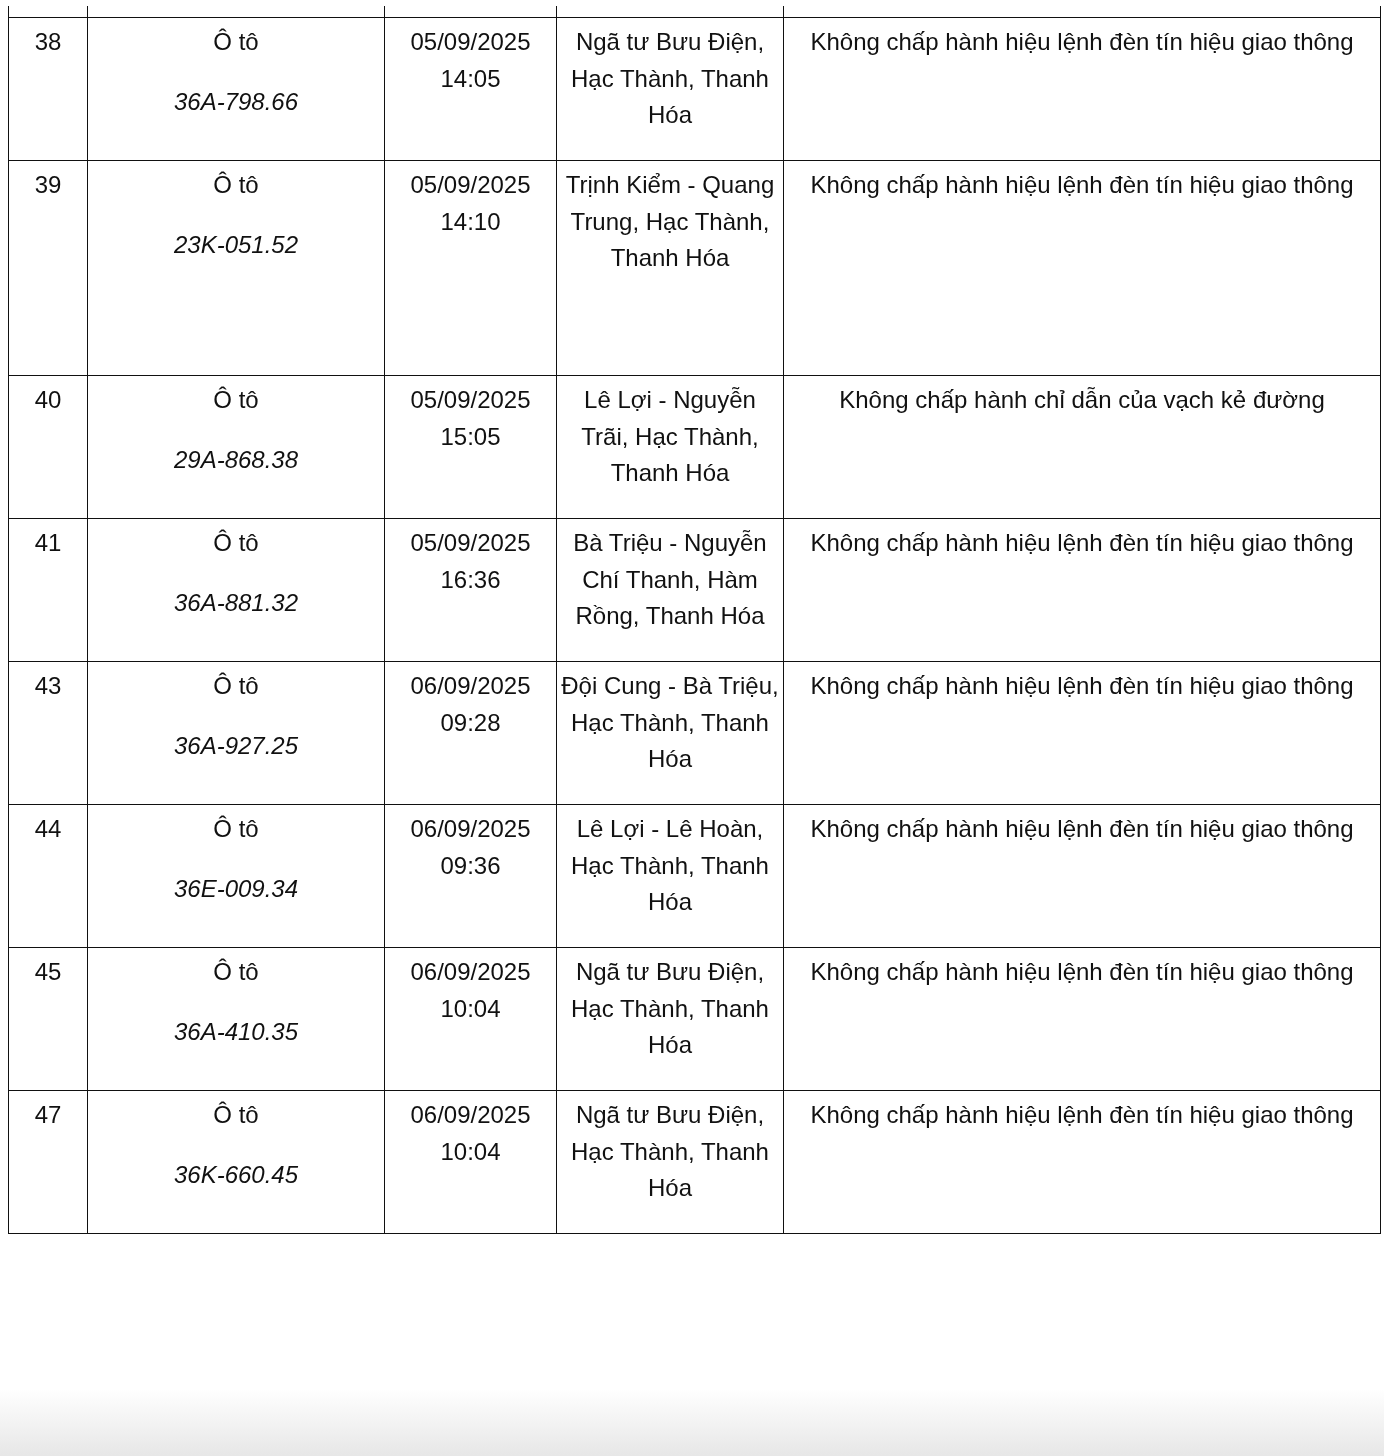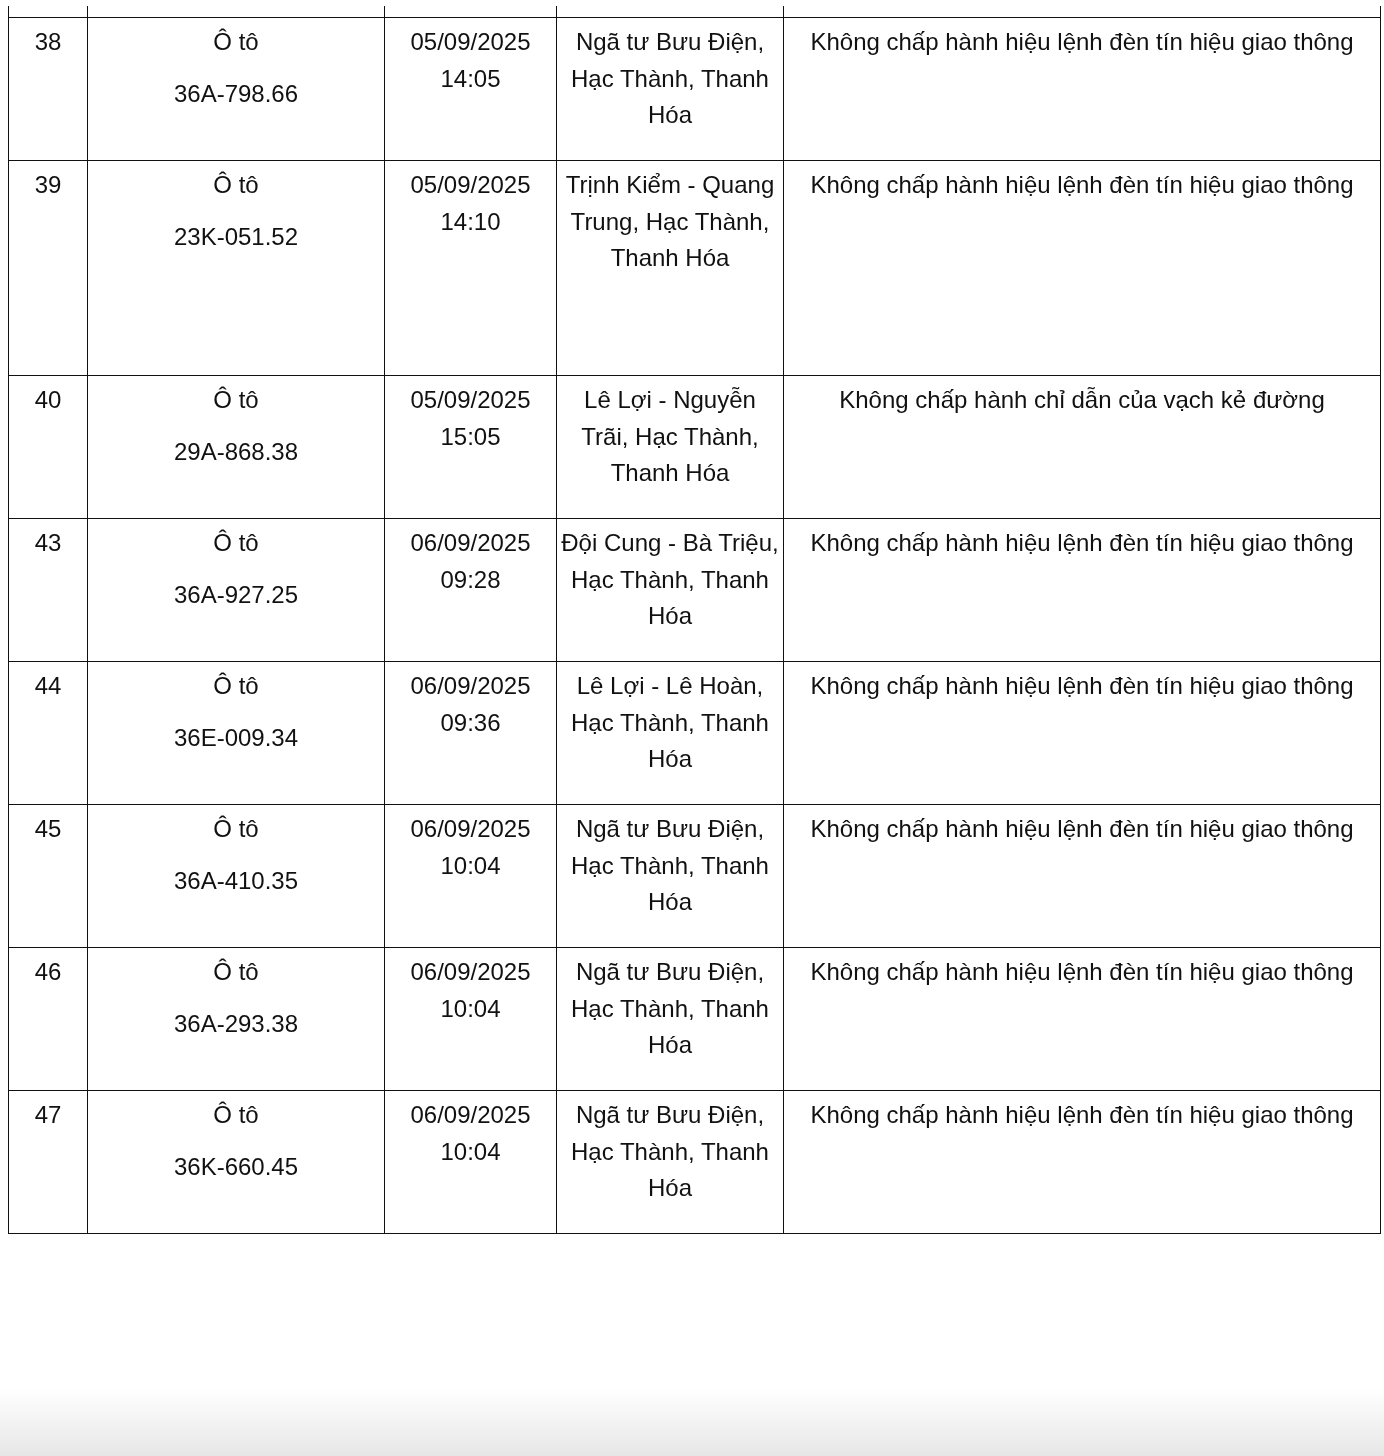--- a/index.html
+++ b/index.html
@@ -42,21 +42,21 @@
     word-wrap: break-word;
   }
   col.c-stt { width: 79px; }
   col.c-vehicle { width: 297px; }
   col.c-time { width: 172px; }
   col.c-place { width: 227px; }
   col.c-violation { width: 597px; }
 
   td.stt { text-align: center; }
   td.vehicle .vtype { display: block; line-height: 36px; }
-  td.vehicle .plate { display: block; margin-top: 16px; line-height: 36px; }
+  td.vehicle .plate { display: block; margin-top: 24px; line-height: 36px; font-style: italic; }
   td.time span { display: block; }
   td.place { padding-left: 6px; padding-right: 6px; }
   td.violation { white-space: nowrap; }
 
   tr.row-std { height: 143px; }
   tr.row-tall { height: 215px; }
   tr.row-prev { height: 143px; }
 
   .fade {
     position: absolute;
@@ -133,20 +133,33 @@
           <span class="plate">29A-868.38</span>
         </td>
         <td class="time">
           <span>05/09/2025</span>
           <span>15:05</span>
         </td>
         <td class="place">Lê Lợi - Nguyễn Trãi, Hạc Thành, Thanh Hóa</td>
         <td class="violation">Không chấp hành chỉ dẫn của vạch kẻ đường</td>
       </tr>
 
+      <tr class="row-std">
+        <td class="stt">41</td>
+        <td class="vehicle">
+          <span class="vtype">Ô tô</span>
+          <span class="plate">36A-881.32</span>
+        </td>
+        <td class="time">
+          <span>05/09/2025</span>
+          <span>16:36</span>
+        </td>
+        <td class="place">Bà Triệu - Nguyễn Chí Thanh, Hàm Rồng, Thanh Hóa</td>
+        <td class="violation">Không chấp hành hiệu lệnh đèn tín hiệu giao thông</td>
+      </tr>
 
 
       <tr class="row-std">
         <td class="stt">43</td>
         <td class="vehicle">
           <span class="vtype">Ô tô</span>
           <span class="plate">36A-927.25</span>
         </td>
         <td class="time">
           <span>06/09/2025</span>
@@ -177,33 +190,20 @@
           <span class="plate">36A-410.35</span>
         </td>
         <td class="time">
           <span>06/09/2025</span>
           <span>10:04</span>
         </td>
         <td class="place">Ngã tư Bưu Điện, Hạc Thành, Thanh Hóa</td>
         <td class="violation">Không chấp hành hiệu lệnh đèn tín hiệu giao thông</td>
       </tr>
 
-      <tr class="row-std">
-        <td class="stt">46</td>
-        <td class="vehicle">
-          <span class="vtype">Ô tô</span>
-          <span class="plate">36A-293.38</span>
-        </td>
-        <td class="time">
-          <span>06/09/2025</span>
-          <span>10:04</span>
-        </td>
-        <td class="place">Ngã tư Bưu Điện, Hạc Thành, Thanh Hóa</td>
-        <td class="violation">Không chấp hành hiệu lệnh đèn tín hiệu giao thông</td>
-      </tr>
 
       <tr class="row-std">
         <td class="stt">47</td>
         <td class="vehicle">
           <span class="vtype">Ô tô</span>
           <span class="plate">36K-660.45</span>
         </td>
         <td class="time">
           <span>06/09/2025</span>
           <span>10:04</span>

